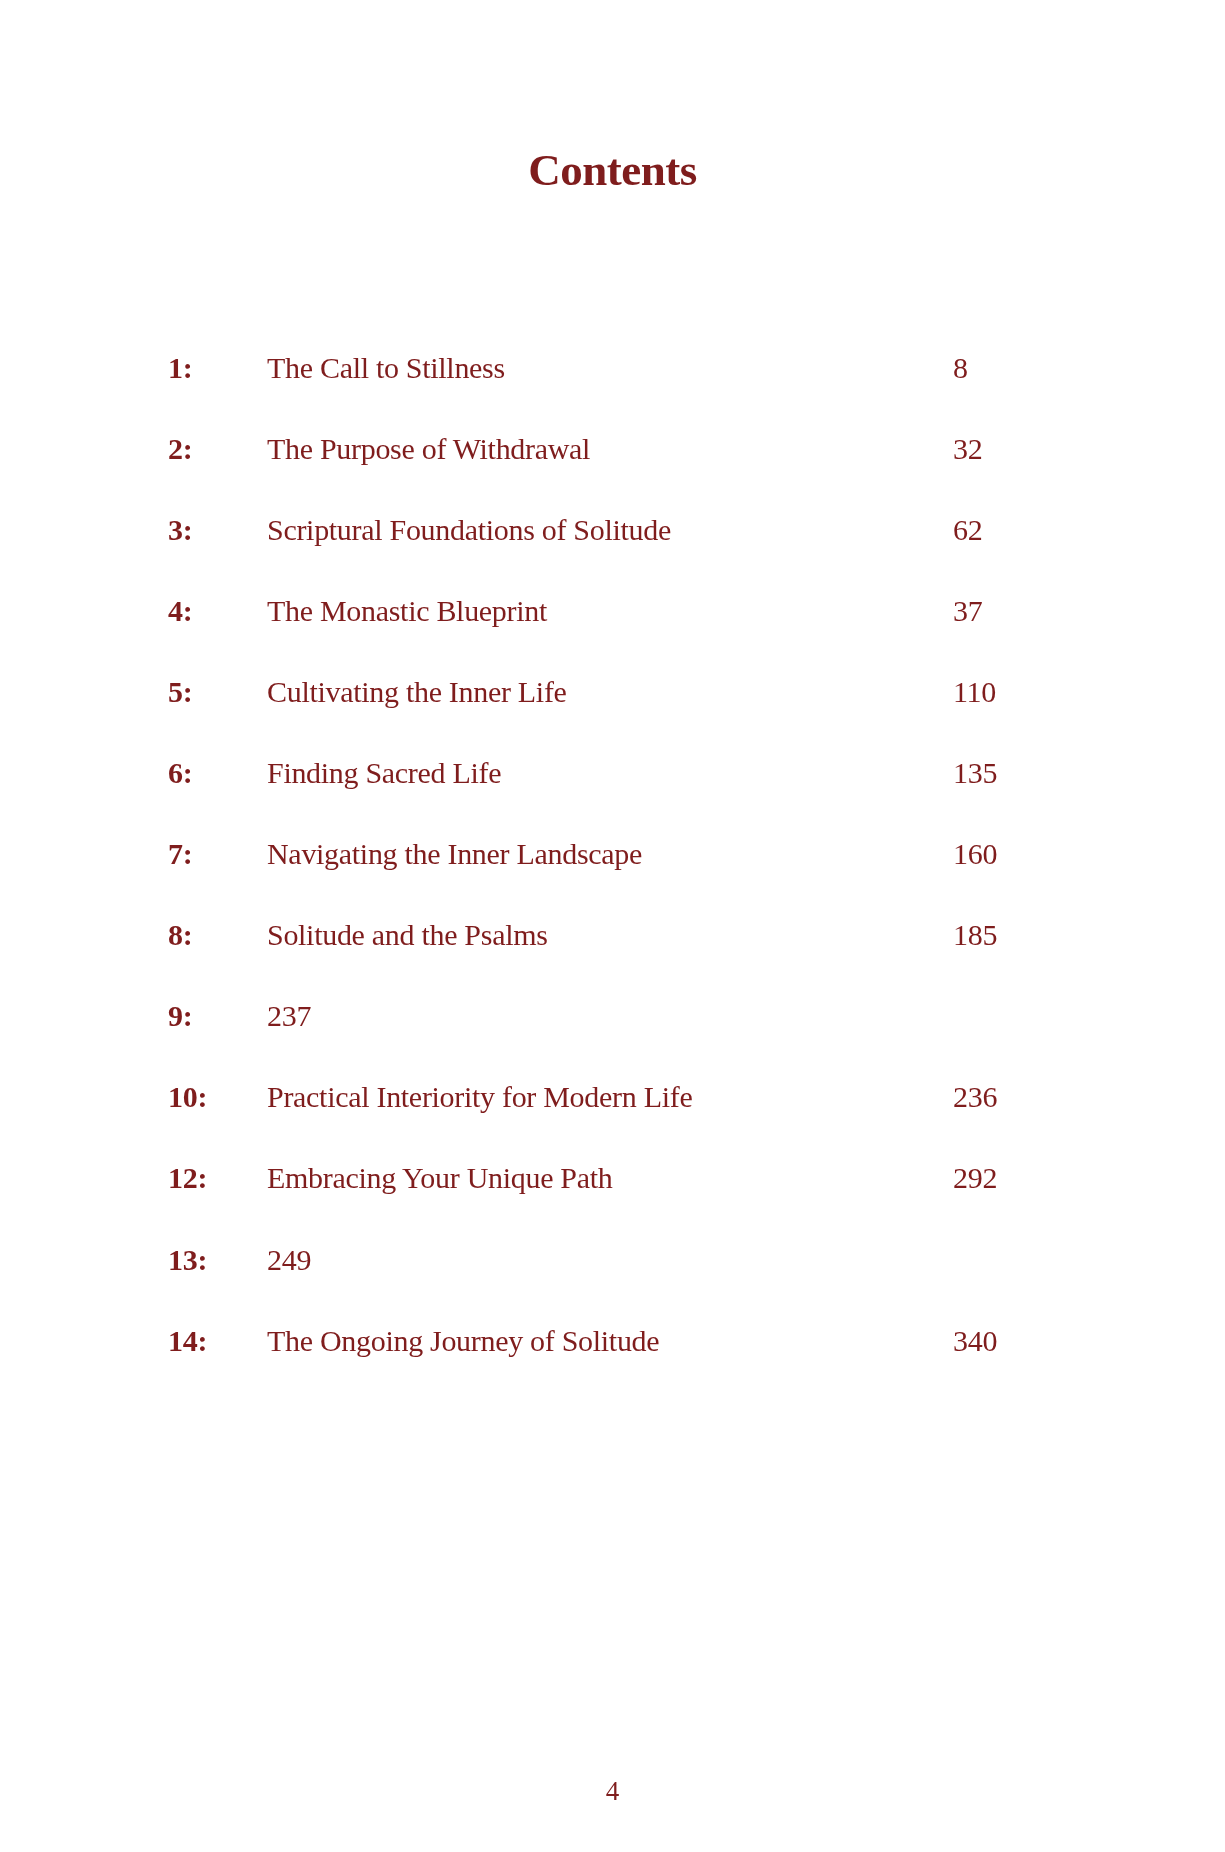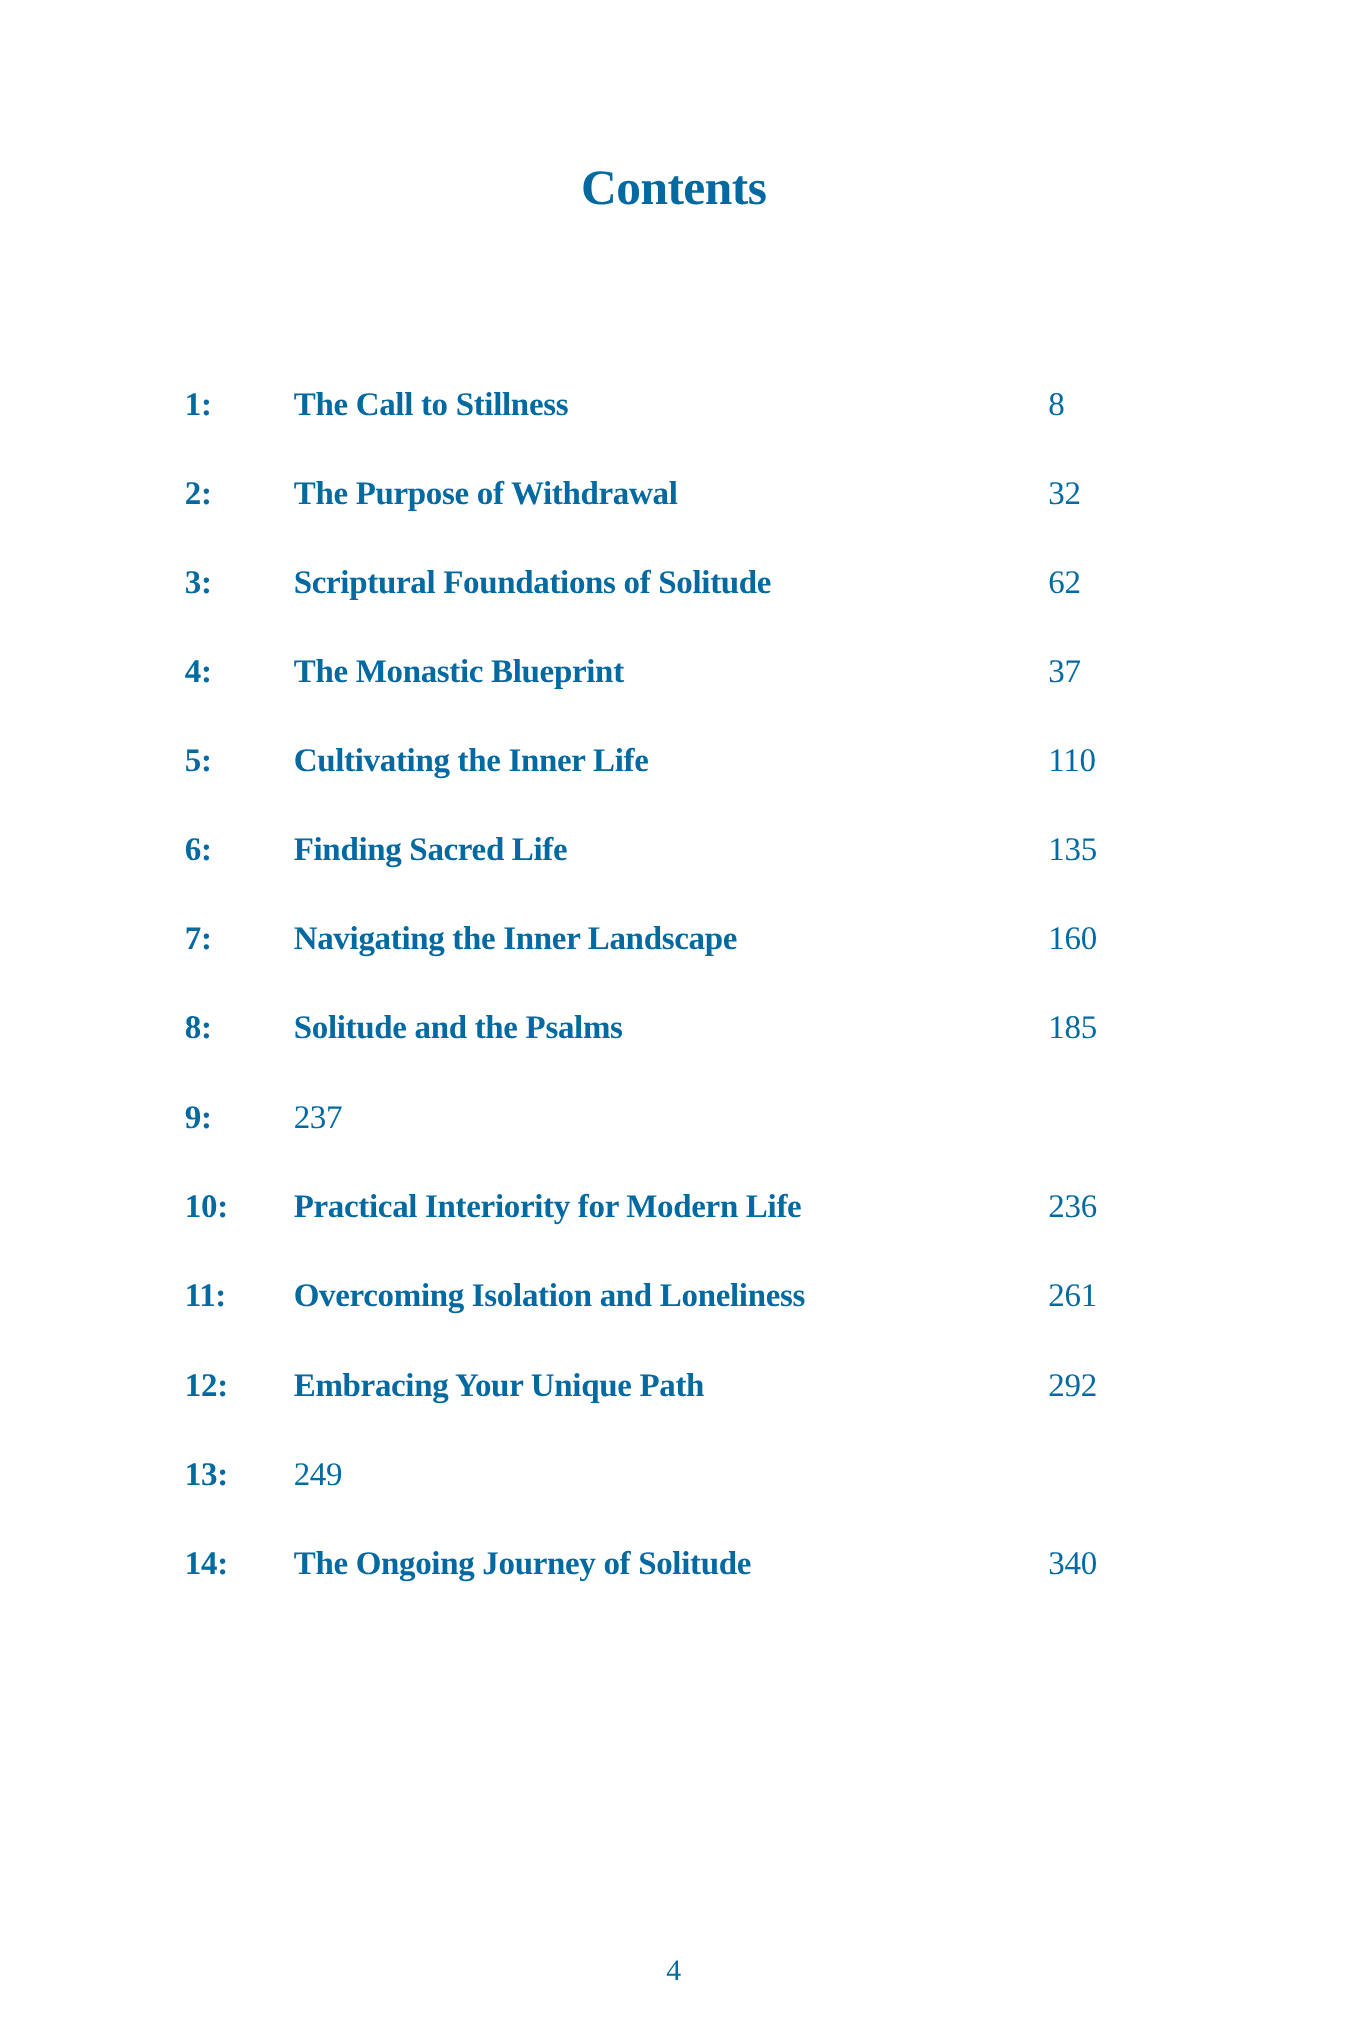--- a/index.html
+++ b/index.html
@@ -5,21 +5,21 @@
   html, body {
     margin: 0;
     padding: 0;
     background: #ffffff;
   }
   .page {
     position: relative;
     width: 1225px;
     height: 1852px;
     background: #ffffff;
-    color: #0369a1;
+    color: #7f1d1d;
     font-family: "Liberation Serif", serif;
     overflow: hidden;
   }
   .doc-title {
     position: absolute;
     top: 116px;
     left: 0;
     right: 0;
     text-align: center;
     font-size: 45px;
@@ -39,21 +39,21 @@
     height: 81.1px;
     font-size: 30px;
     letter-spacing: -0.3px;
   }
   .toc-num {
     flex: 0 0 99px;
     font-weight: bold;
   }
   .toc-chapter-title {
     flex: 0 0 686px;
-    font-weight: bold;
+    font-weight: normal;
     white-space: nowrap;
     overflow: hidden;
   }
   .toc-page {
     flex: 0 0 auto;
     font-weight: normal;
   }
   .footer-page-number {
     position: absolute;
     top: 1775px;
@@ -115,25 +115,20 @@
       <div class="toc-row">
         <span class="toc-num">9:</span>
         <span class="toc-page">237</span>
       </div>
       <div class="toc-row">
         <span class="toc-num">10:</span>
         <span class="toc-chapter-title">Practical Interiority for Modern Life</span>
         <span class="toc-page">236</span>
       </div>
       <div class="toc-row">
-        <span class="toc-num">11:</span>
-        <span class="toc-chapter-title">Overcoming Isolation and Loneliness</span>
-        <span class="toc-page">261</span>
-      </div>
-      <div class="toc-row">
         <span class="toc-num">12:</span>
         <span class="toc-chapter-title">Embracing Your Unique Path</span>
         <span class="toc-page">292</span>
       </div>
       <div class="toc-row">
         <span class="toc-num">13:</span>
         <span class="toc-page">249</span>
       </div>
       <div class="toc-row">
         <span class="toc-num">14:</span>

